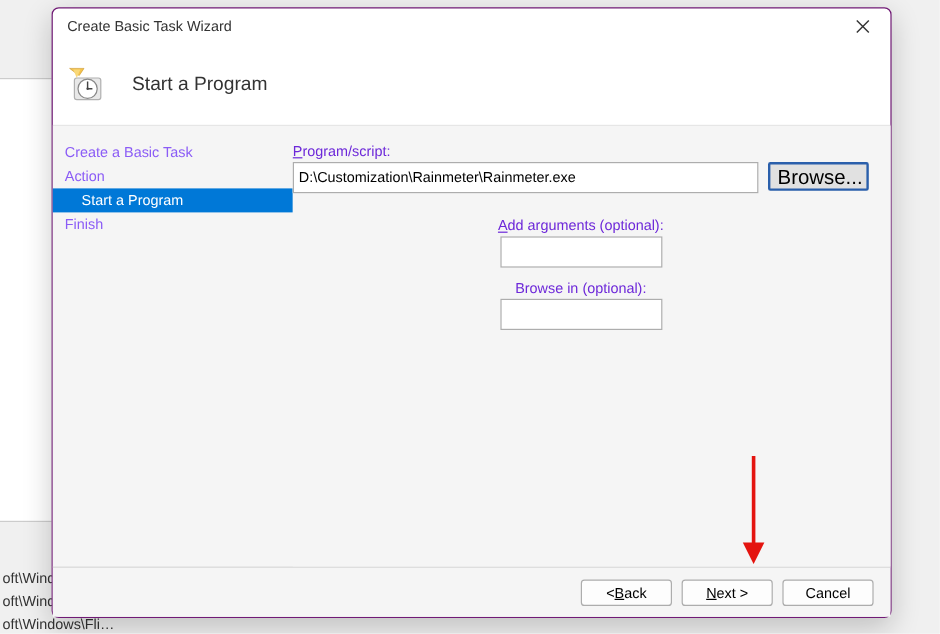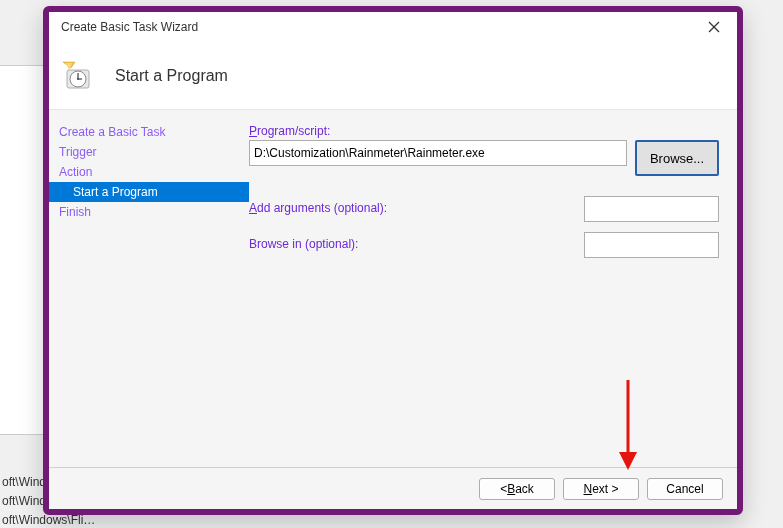--- a/index.html
+++ b/index.html
@@ -29,21 +29,21 @@
   }
   .bg-line1 { top: 475px; }
   .bg-line2 { top: 494px; }
   .bg-line3 { top: 513px; }
 
   .dialog {
     position: absolute;
     left: 43px; top: 6px;
     width: 700px; height: 509px;
     background: #fff;
-    border: 6px solid #701a75;
+    border: 1px solid #701a75;
     border-radius: 6px;
     box-shadow: 0 8px 24px rgba(0,0,0,0.2);
     display: flex;
     flex-direction: column;
   }
   .titlebar {
     height: 30px;
     display: flex;
     align-items: center;
     padding: 0 8px 0 12px;
@@ -119,33 +119,34 @@
     font-family: inherit;
     font-size: 12px;
     background: #fff;
   }
   .program-input {
     flex: 1;
     margin-right: 8px;
   }
   .browse-btn {
     width: 84px;
-    height: 36px;
+    height: 24px;
     border: 2px solid #2a5fab;
     background: #e1e1e1;
     font-family: inherit;
-    font-size: 13px;
+    font-size: 17px;
     cursor: default;
     border-radius: 2px;
   }
   .opt-row {
     display: flex;
     align-items: center;
     justify-content: space-between;
     margin-bottom: 10px;
+    flex-direction: column;
   }
   .opt-input { width: 135px; }
 
   .footer {
     height: 42px;
     border-top: 1px solid #d0d0d0;
     background: #f5f5f5;
     display: flex;
     align-items: center;
     justify-content: flex-end;
@@ -203,21 +204,20 @@
       <line x1="17" y1="19" x2="17" y2="13" stroke="#444" stroke-width="1.2"></line>
       <line x1="17" y1="19" x2="21" y2="19" stroke="#444" stroke-width="1.2"></line>
       <circle cx="17" cy="19" r="1" fill="#444"></circle>
     </svg>
     <div class="header-title">Start a Program</div>
   </div>
 
   <div class="body">
     <div class="sidebar">
       <div class="sidebar-item">Create a Basic Task</div>
-      <div class="sidebar-item">Trigger</div>
       <div class="sidebar-item">Action</div>
       <div class="sidebar-item sub selected">Start a Program</div>
       <div class="sidebar-item">Finish</div>
     </div>
 
     <div class="content">
       <div class="row-label">
         <span class="underline">P</span><span>rogram/script:</span>
       </div>
       <div class="program-row">

